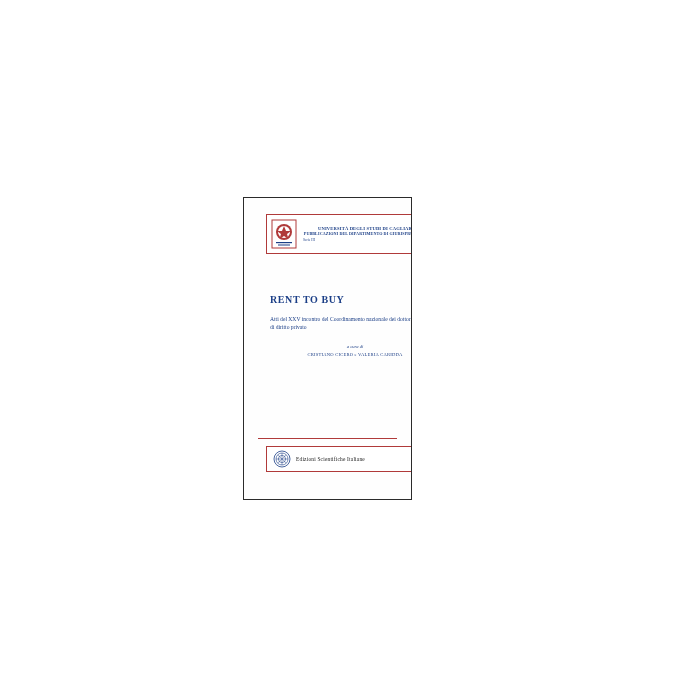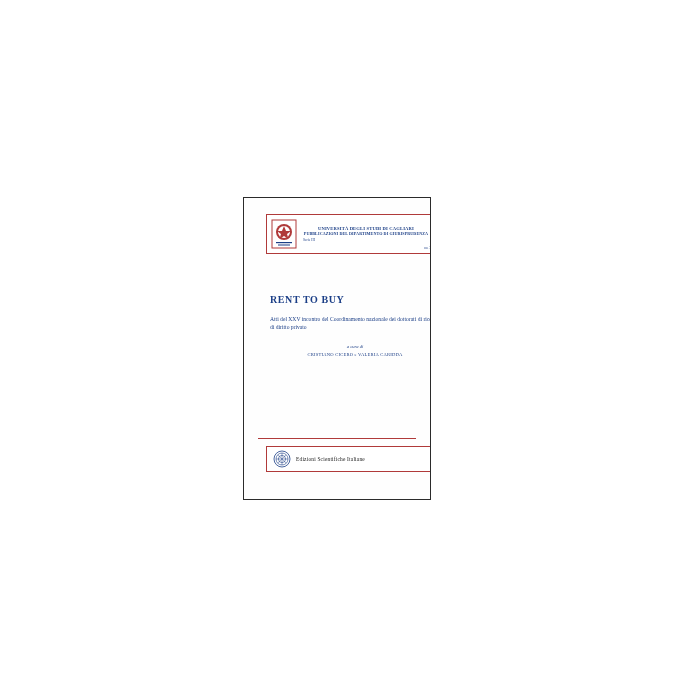--- a/index.html
+++ b/index.html
@@ -14,21 +14,21 @@
     position: relative;
     width: 700px;
     height: 700px;
     background: #ffffff;
   }
   
   .cover {
     position: absolute;
     left: 243px;
     top: 197px;
-    width: 188px;
+    width: 169px;
     height: 303px;
     background: #ffffff;
     border: 1px solid #2b2b2b;
     box-sizing: border-box;
     overflow: hidden;
   }
   .cover-inner {
     position: absolute;
     left: 0; top: 0; right: 0; bottom: 0;
     background: #fefefe;

